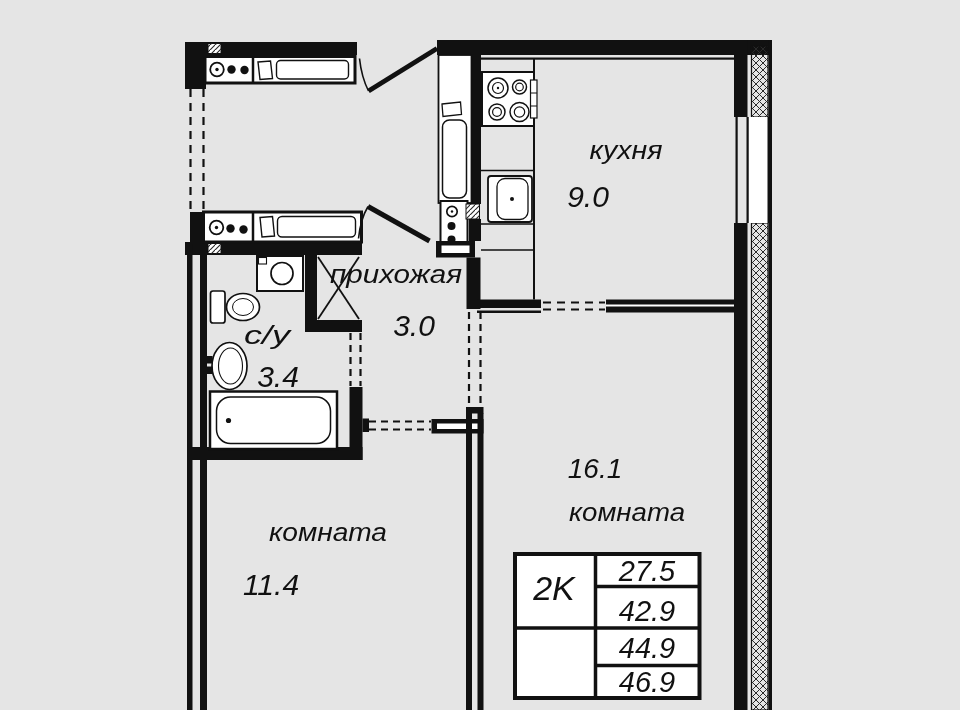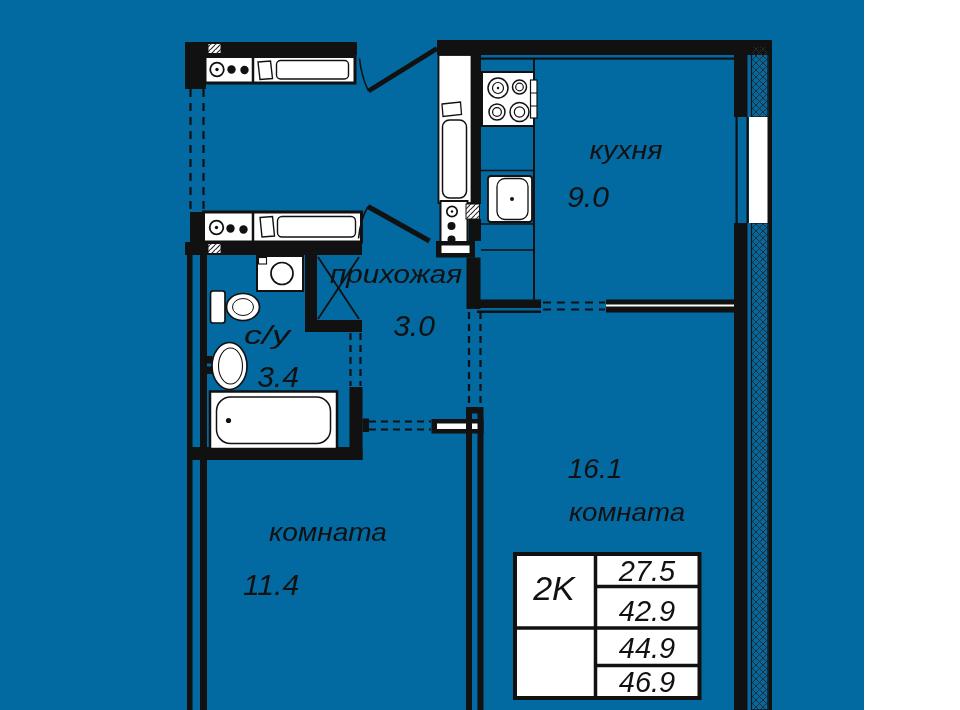--- a/index.html
+++ b/index.html
@@ -1,16 +1,16 @@
 <!DOCTYPE html>
 <html><head>
 <meta charset="utf-8">
 <style>
   html,body{margin:0;padding:0;background:#ffffff;}
-  .page{position:relative;width:864px;height:710px;background:#0369a1;overflow:hidden;}
+  .page{position:relative;width:960px;height:710px;background:#e5e5e5;overflow:hidden;}
   svg{position:absolute;left:0;top:0;}
   text{font-family:"Liberation Sans","DejaVu Sans",sans-serif;font-style:italic;font-weight:500;fill:#111;}
   .lbl{font-size:26px;}
   .num{font-size:30px;}
   .num-sm{font-size:28px;}
   .stamp-type{font-size:34px;}
   .stamp-num{font-size:29px;}
 </style>
 </head>
 <body>

